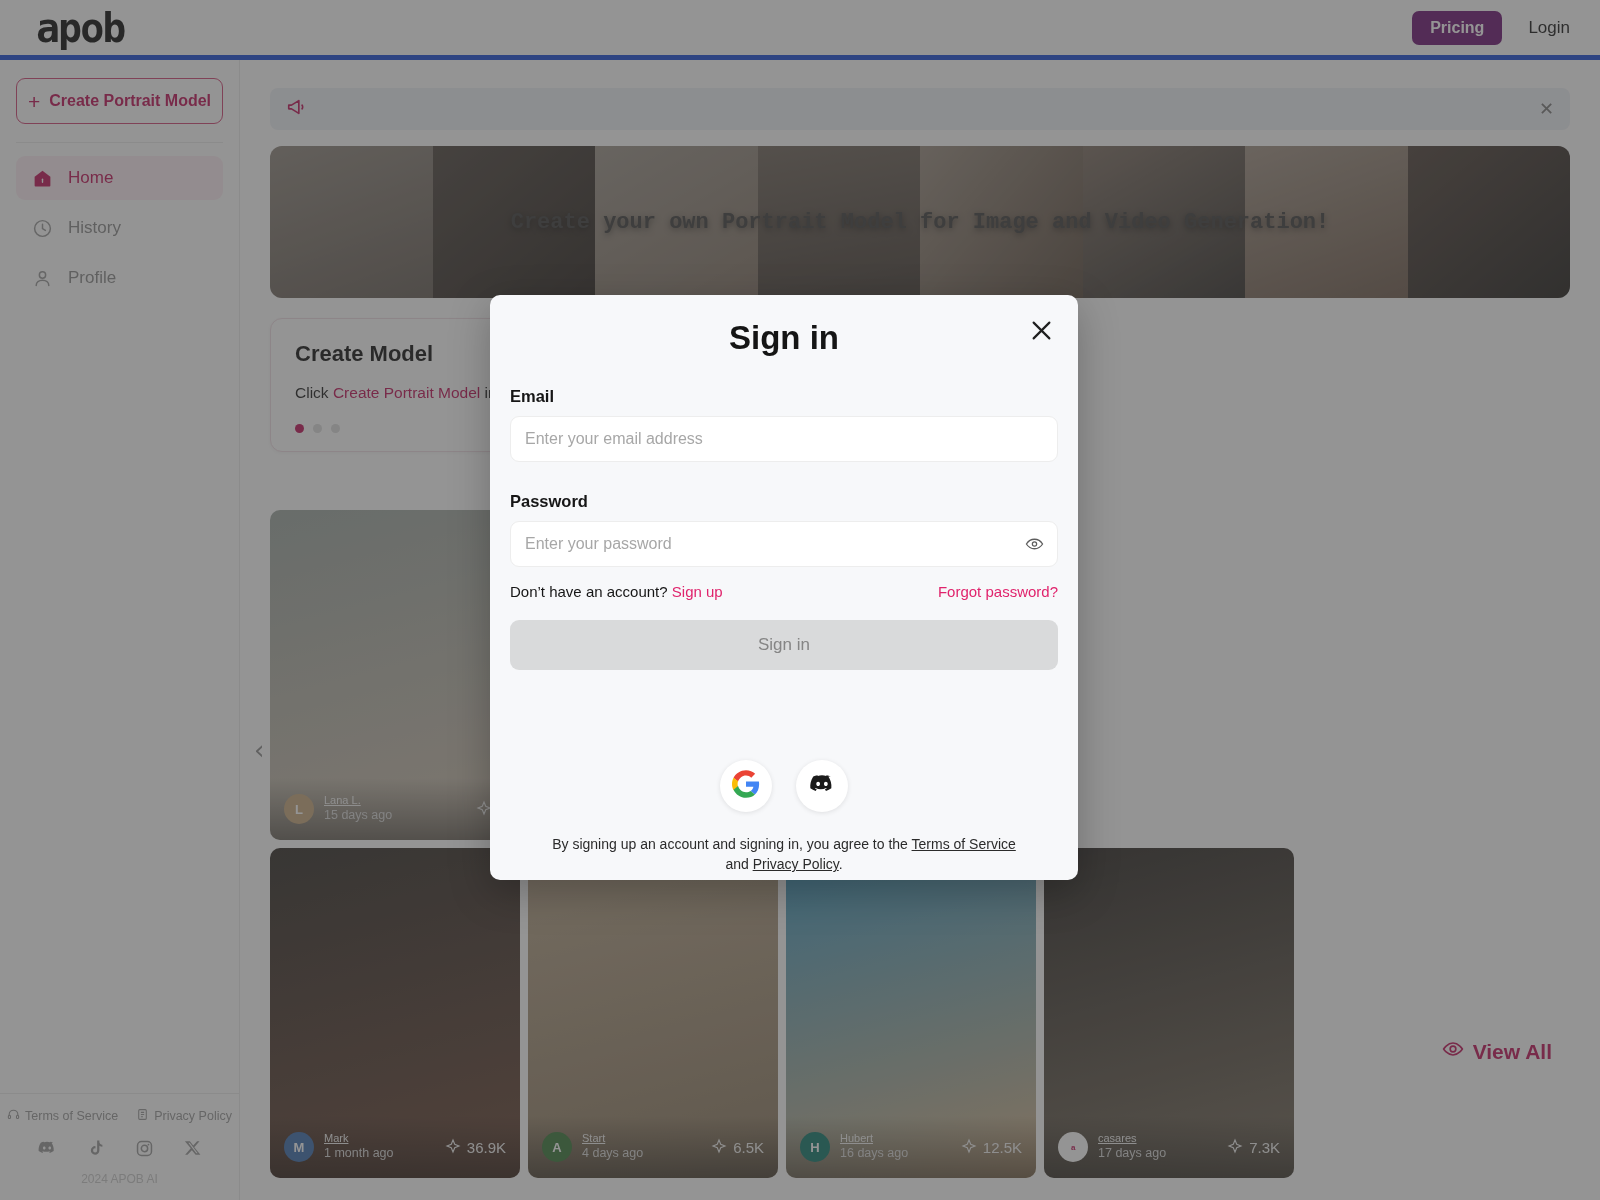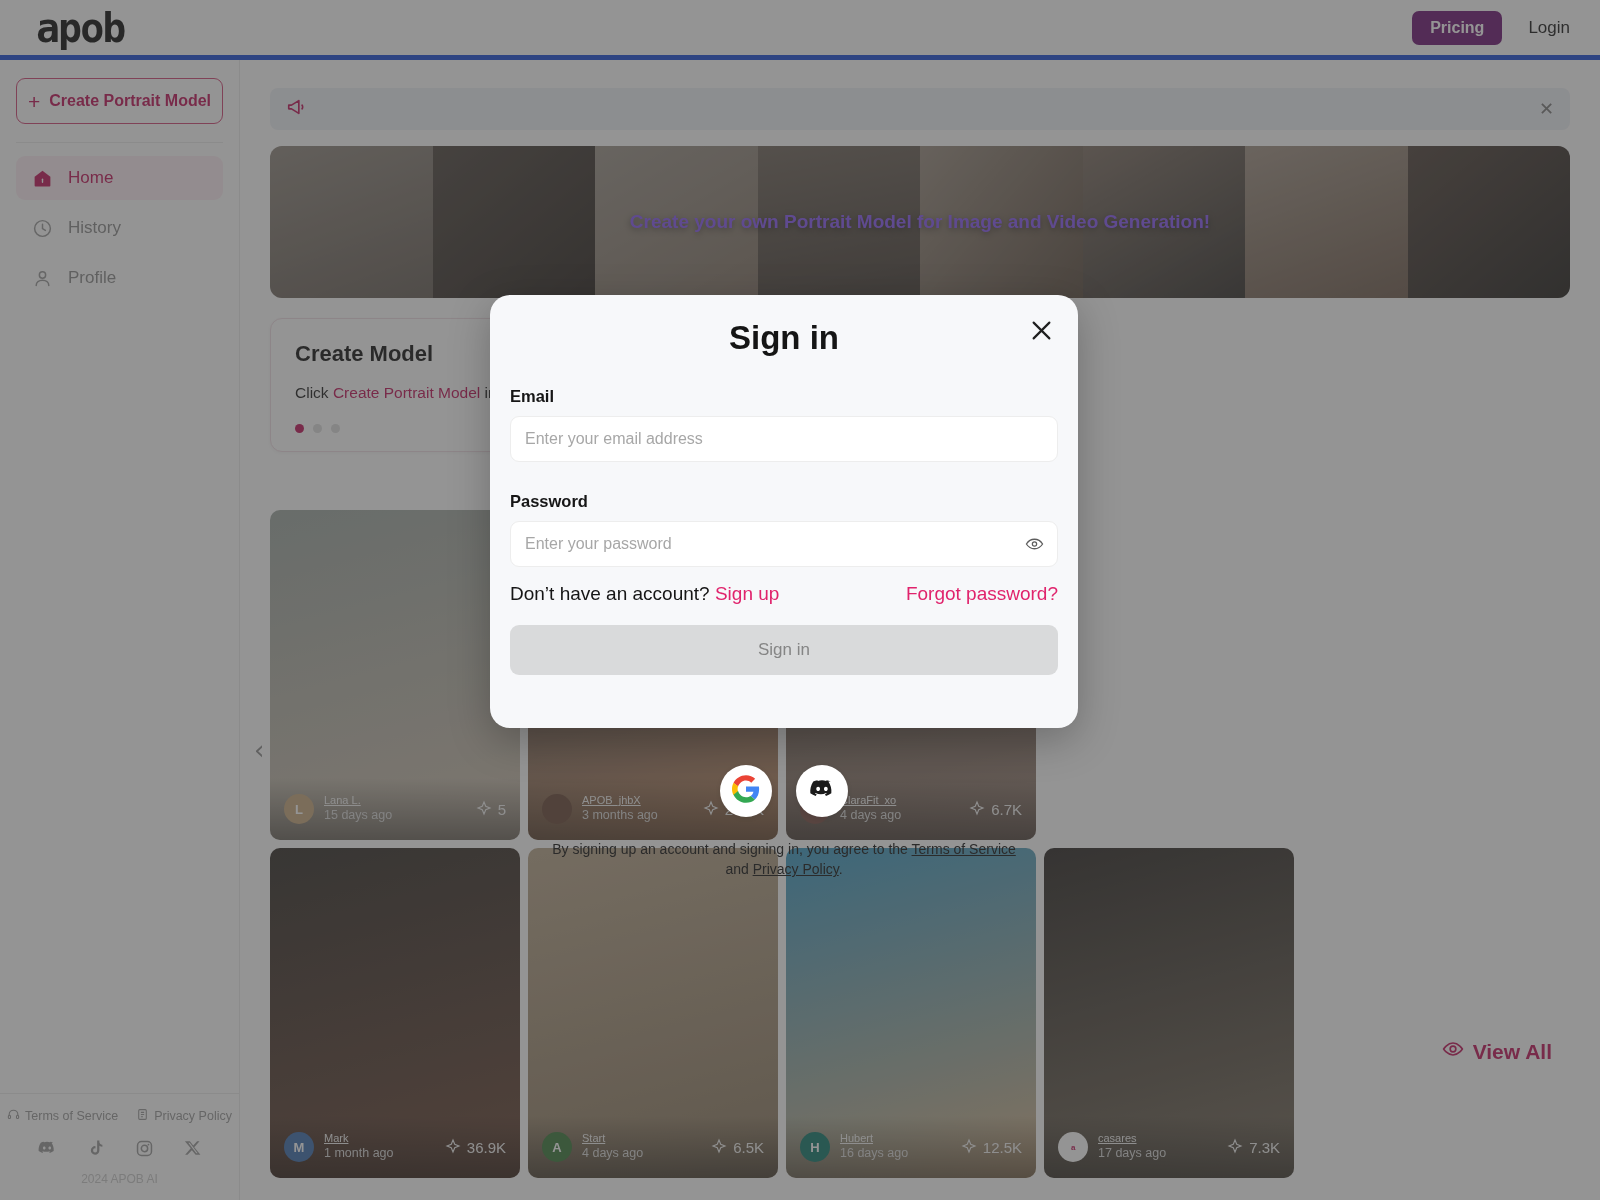--- a/index.html
+++ b/index.html
@@ -122,22 +122,23 @@
   .hero {
     margin-top: 16px; height: 152px; border-radius: 12px;
     position: relative; overflow: hidden;
     display: flex; align-items: center; justify-content: center;
   }
   .hero-collage { position: absolute; inset: 0; display: flex; }
   .hero-collage > div { flex: 1; }
   .hero-scrim { position: absolute; inset: 0; background: rgba(20,20,20,0.30); }
   .hero-title {
     position: relative; z-index: 2;
-    color: #8b5cf6; font-size: 19px; font-weight: 700;
+    color: #404040; font-size: 22px; font-weight: 700;
     text-shadow: 0 2px 6px rgba(0,0,0,.5);
+    font-family: Liberation Mono, monospace;
   }
 
   
   .cm-card {
     margin-top: 20px;
     width: 600px; border-radius: 12px;
     border: 1px solid #f0dde4;
     background: #fff;
     padding: 22px 24px 18px 24px;
     box-shadow: 0 1px 4px rgba(0,0,0,.05);
@@ -182,23 +183,23 @@
   }
   .view-all {
     position: absolute; right: 18px; top: 528px;
     display: flex; align-items: center; gap: 9px;
     color: #c2185b; font-size: 21px; font-weight: 600; cursor: pointer;
   }
 
   
   .modal {
     position: absolute; z-index: 600;
-    left: 490px; top: 295px; width: 588px; height: 433px;
+    left: 490px; top: 295px; width: 588px; height: 585px;
     background: #f7f8fa;
-    border-radius: 20px;
+    border-radius: 10px;
     box-shadow: 0 12px 40px rgba(0,0,0,.25);
     padding: 0 20px;
   }
   .modal-close {
     position: absolute; right: 20px; top: 18px;
     width: 34px; height: 34px; cursor: pointer;
     display: flex; align-items: center; justify-content: center;
   }
   .modal-title {
     text-align: center; font-size: 33px; font-weight: 700; color: #151515;
@@ -215,21 +216,21 @@
     font-family: "Liberation Sans", sans-serif;
     outline: none;
   }
   .field-input::placeholder { color: #a7a7a7; }
   .eye-toggle {
     position: absolute; right: 14px; top: 50%; transform: translateY(-50%);
     cursor: pointer; color: #6b6b6b; display: flex;
   }
   .link-row {
     margin-top: 16px; display: flex; align-items: center; justify-content: space-between;
-    font-size: 19px; color: #161616;
+    font-size: 15px; color: #161616;
   }
   .link-row .pink { color: #e0236c; cursor: pointer; }
   .signin-btn {
     margin-top: 20px; width: 100%; height: 50px; border-radius: 9px;
     background: #d9dadb; border: none; color: #858585;
     font-size: 17px; cursor: pointer;
     font-family: "Liberation Sans", sans-serif;
   }
   .social-auth {
     margin-top: 90px; display: flex; align-items: center; justify-content: center; gap: 24px;

